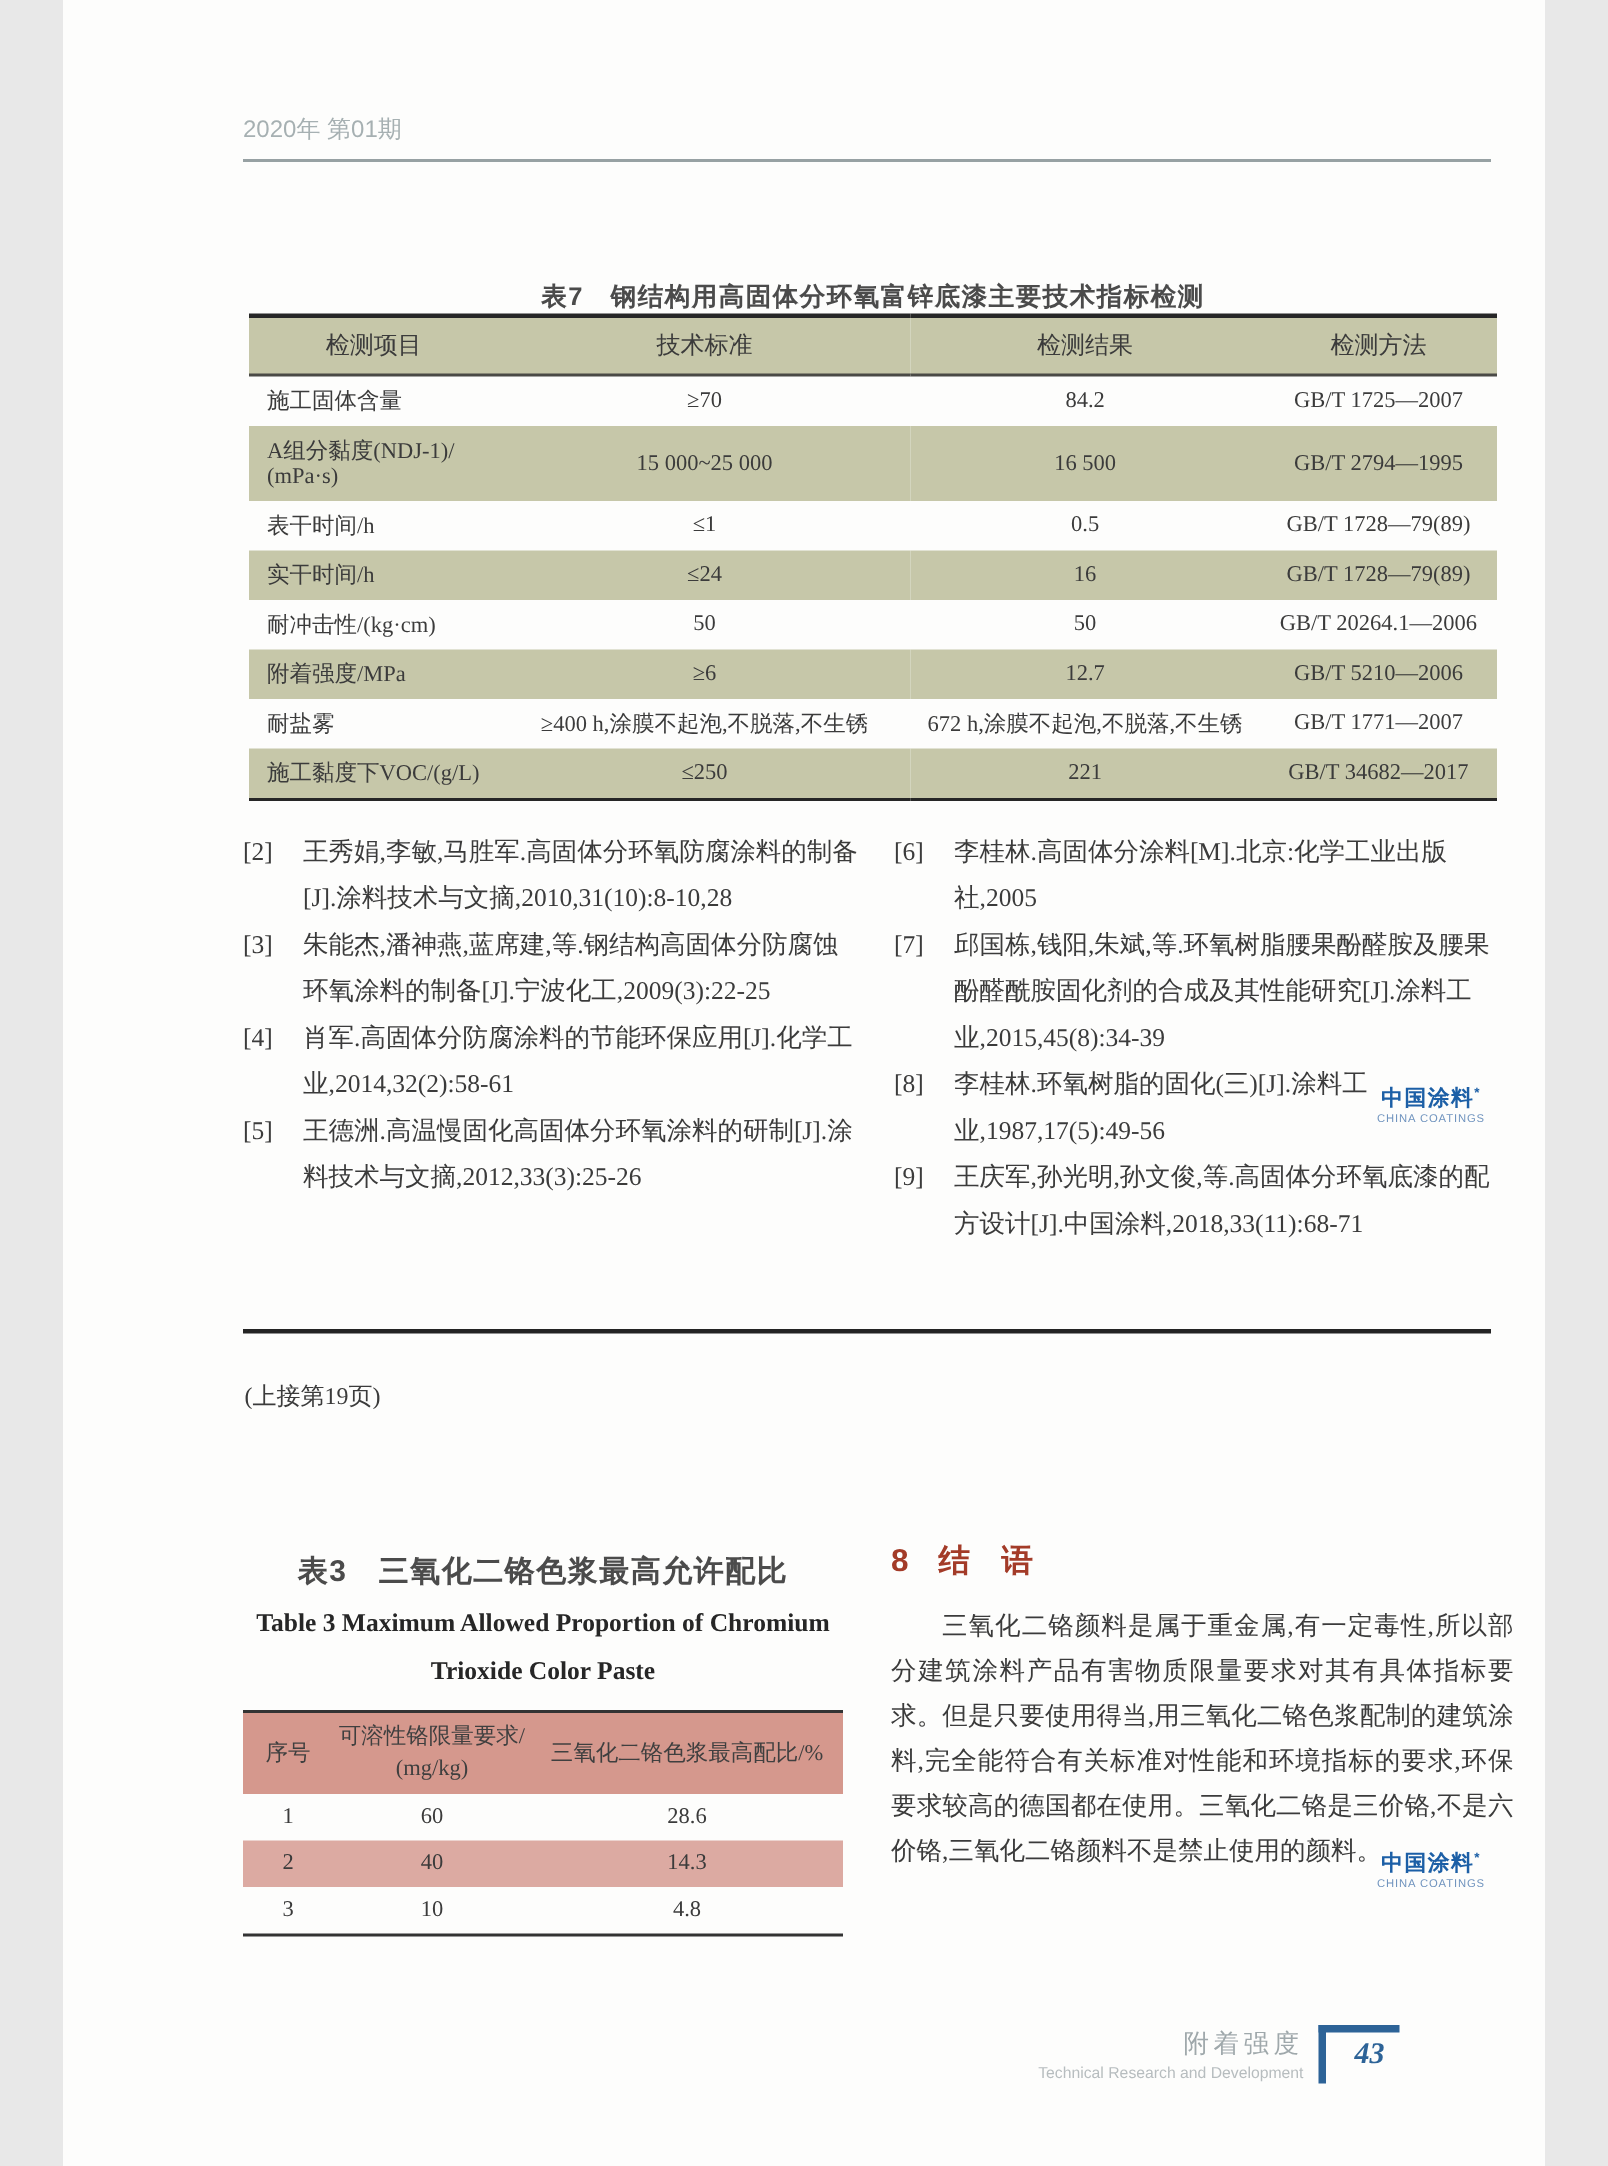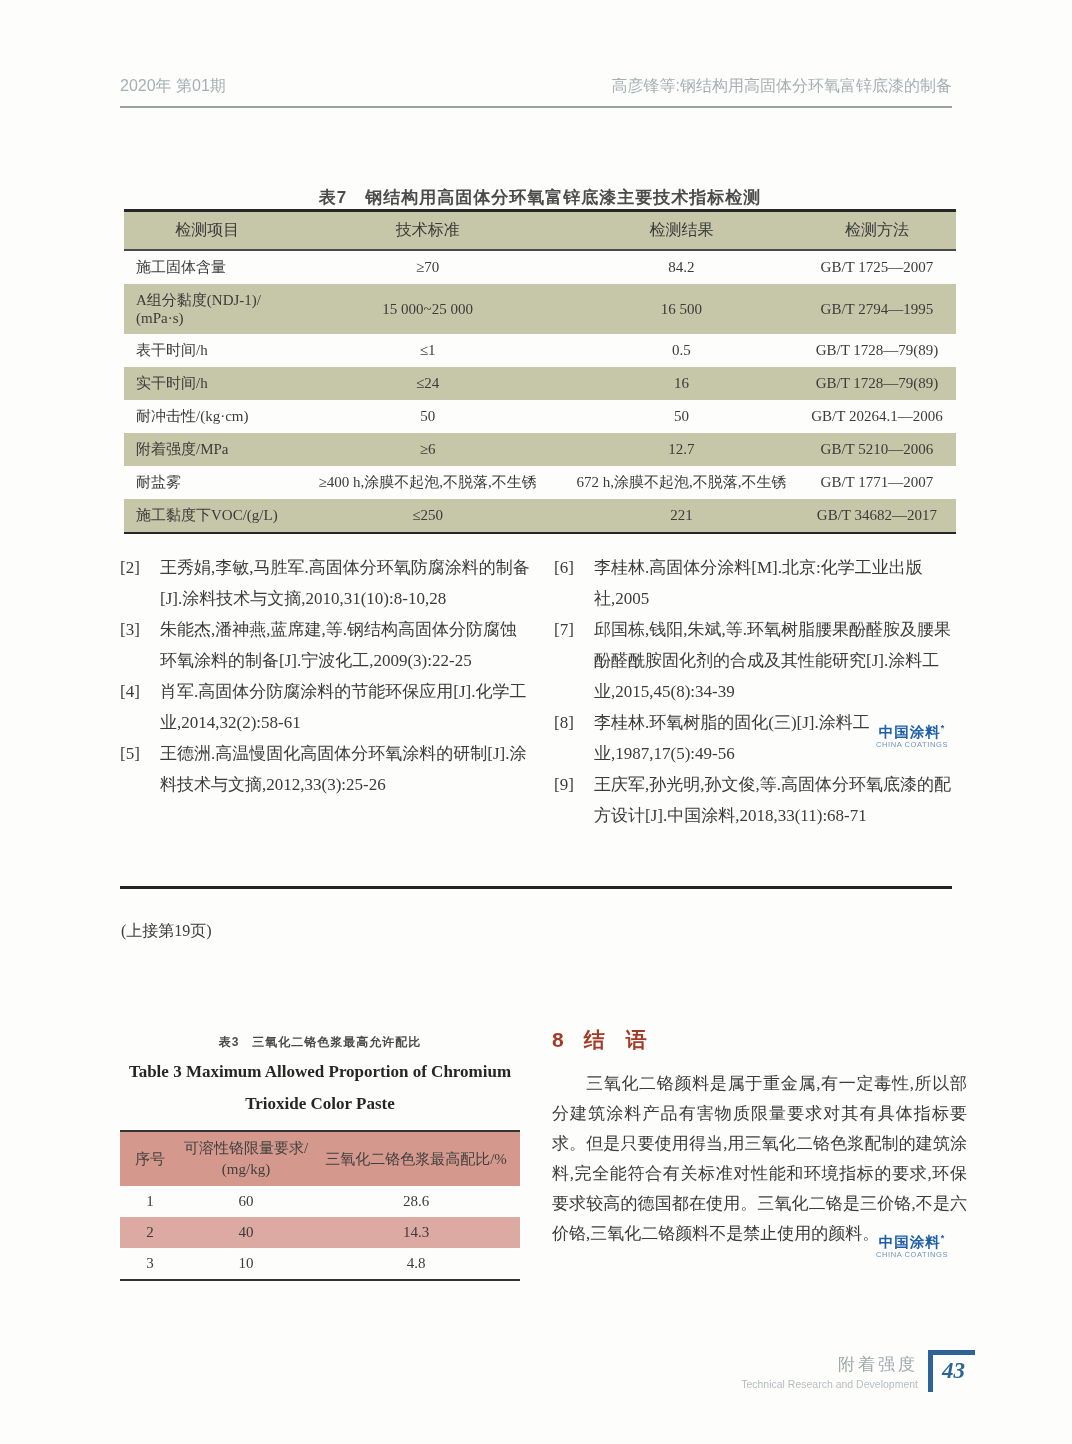--- a/index.html
+++ b/index.html
@@ -6,21 +6,21 @@
     --t7-shade:#c6c7a9;
     --t3-header:#d5988d;
     --t3-shade:#dcaaa2;
     --heading-red:#a33b28;
     --logo-blue:#1c5fa6;
     --footer-blue:#2d6397;
     --muted-gray:#a6b0b2;
   }
   html,body{margin:0;padding:0;background:#e8e8e8;}
   .page{
-    position:relative;width:1072px;height:1444px;background:#fdfdfc;
+    position:relative;width:988px;height:1444px;background:#fdfdfc;
     font-family:"Liberation Serif","DejaVu Serif",serif;color:#3b3b3b;
     margin:0 auto;overflow:hidden;
   }
   
   .running-header{
     position:absolute;top:76px;left:120px;width:832px;
     display:flex;justify-content:space-between;align-items:flex-end;
     color:var(--muted-gray);font-size:16px;
     font-family:"Liberation Sans","DejaVu Sans",sans-serif;
     border-bottom:2px solid #97a1a3;padding-bottom:9px;
@@ -50,21 +50,21 @@
   .ref{display:flex;line-height:31px;font-size:17px;}
   .ref-label{width:40px;flex:none;}
   .ref-text{flex:1;}
   
   .divider{position:absolute;top:886px;left:120px;width:832px;height:3px;background:#242424;}
   .continuation{position:absolute;top:921px;left:121px;font-size:16px;color:#3b3b3b;}
   
   .left-col{position:absolute;top:1034px;left:120px;width:400px;}
   .t3-title-zh{
     text-align:center;font-family:"Liberation Sans","DejaVu Sans",sans-serif;
-    font-weight:bold;font-size:12px;color:#4b4b4b;letter-spacing:1px;
+    font-weight:bold;font-size:20px;color:#4b4b4b;letter-spacing:1px;
   }
   .t3-title-en{text-align:center;font-weight:bold;font-size:17px;color:#262626;margin-top:5px;line-height:32px;}
   table.t3{
     width:100%;border-collapse:collapse;margin-top:10px;
     border-top:2px solid #333;border-bottom:2px solid #333;font-size:15px;
   }
   .t3 th{background:var(--t3-header);font-weight:normal;font-size:15px;padding:6px 2px;color:#3f3f3f;line-height:21px;}
   .t3 td{padding:7px 2px;text-align:center;}
   .t3 tr.shade td{background:var(--t3-shade);}
   .note{margin-top:24px;font-size:17.5px;}
@@ -82,32 +82,31 @@
   .logo-sub{color:#6f93be;font-size:7.5px;letter-spacing:0.6px;white-space:nowrap;}
   .logo-refs{top:723px;left:876px;}
   .logo-sec8{top:1233px;left:876px;}
   
   .footer{position:absolute;top:1350px;right:97px;display:flex;align-items:center;gap:10px;}
   .footer-text{text-align:right;font-family:"Liberation Sans","DejaVu Sans",sans-serif;}
   .footer-zh{font-size:17px;color:#9fa8ab;letter-spacing:3px;}
   .footer-en{font-size:10.5px;color:#b7bdbf;margin-top:2px;}
   .page-num{
     border-top:5px solid var(--footer-blue);border-left:5px solid var(--footer-blue);
-    padding:3px 10px 8px 9px;color:var(--footer-blue);
-    font-style:italic;font-weight:bold;font-size:23px;
+    padding:3px 10px 8px 19px;color:var(--footer-blue);
+    font-style:italic;font-weight:bold;font-size:20px;
   }
 </style>
 </head>
 <body>
 
 <div class="page">
 
   <div class="running-header">
     <span>2020年 第01期</span>
-    <span>高彦锋等:钢结构用高固体分环氧富锌底漆的制备</span>
   </div>
 
   <div class="t7-wrap">
     <div class="t7-title-zh">表7　钢结构用高固体分环氧富锌底漆主要技术指标检测</div>
     <table class="t7">
       <colgroup>
           <col style="width:20%">
           <col style="width:33%">
           <col style="width:28%">
           <col style="width:19%">

